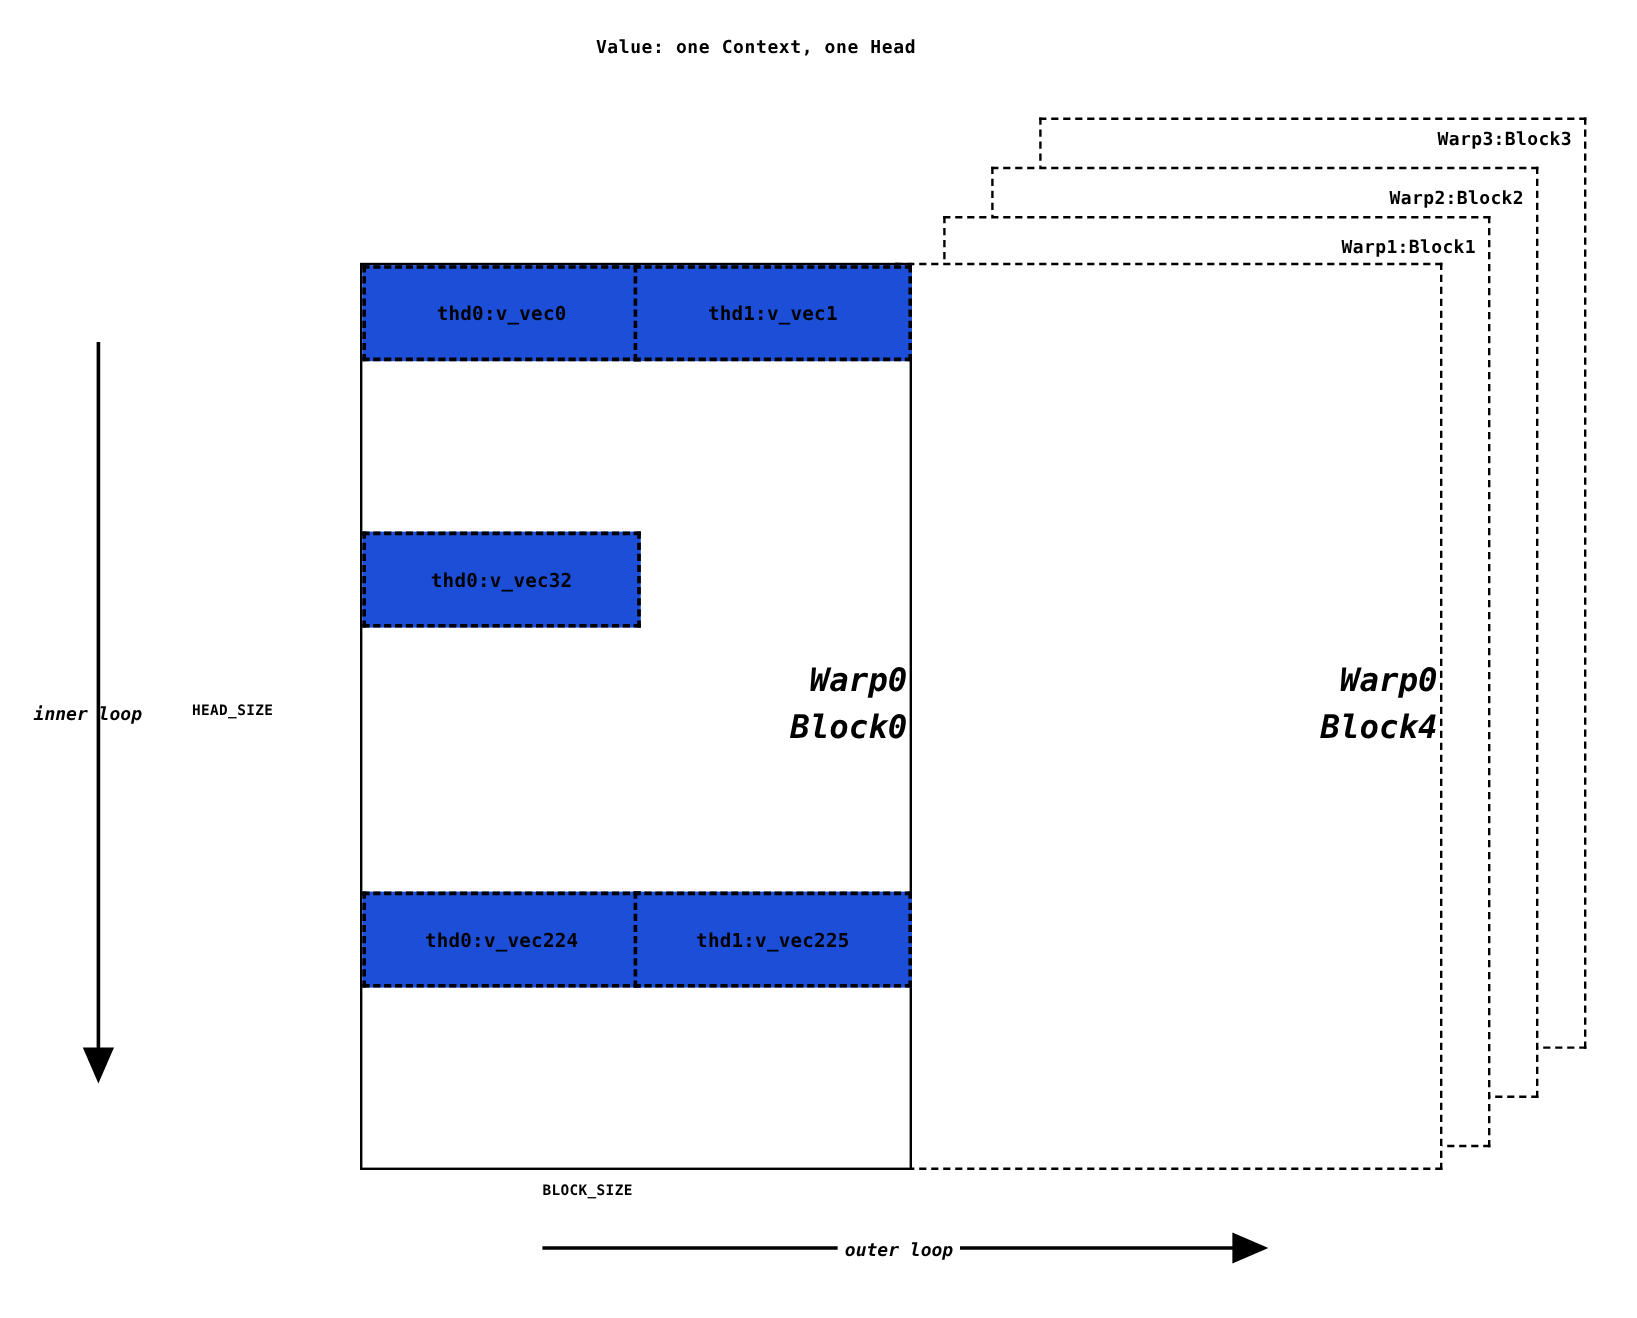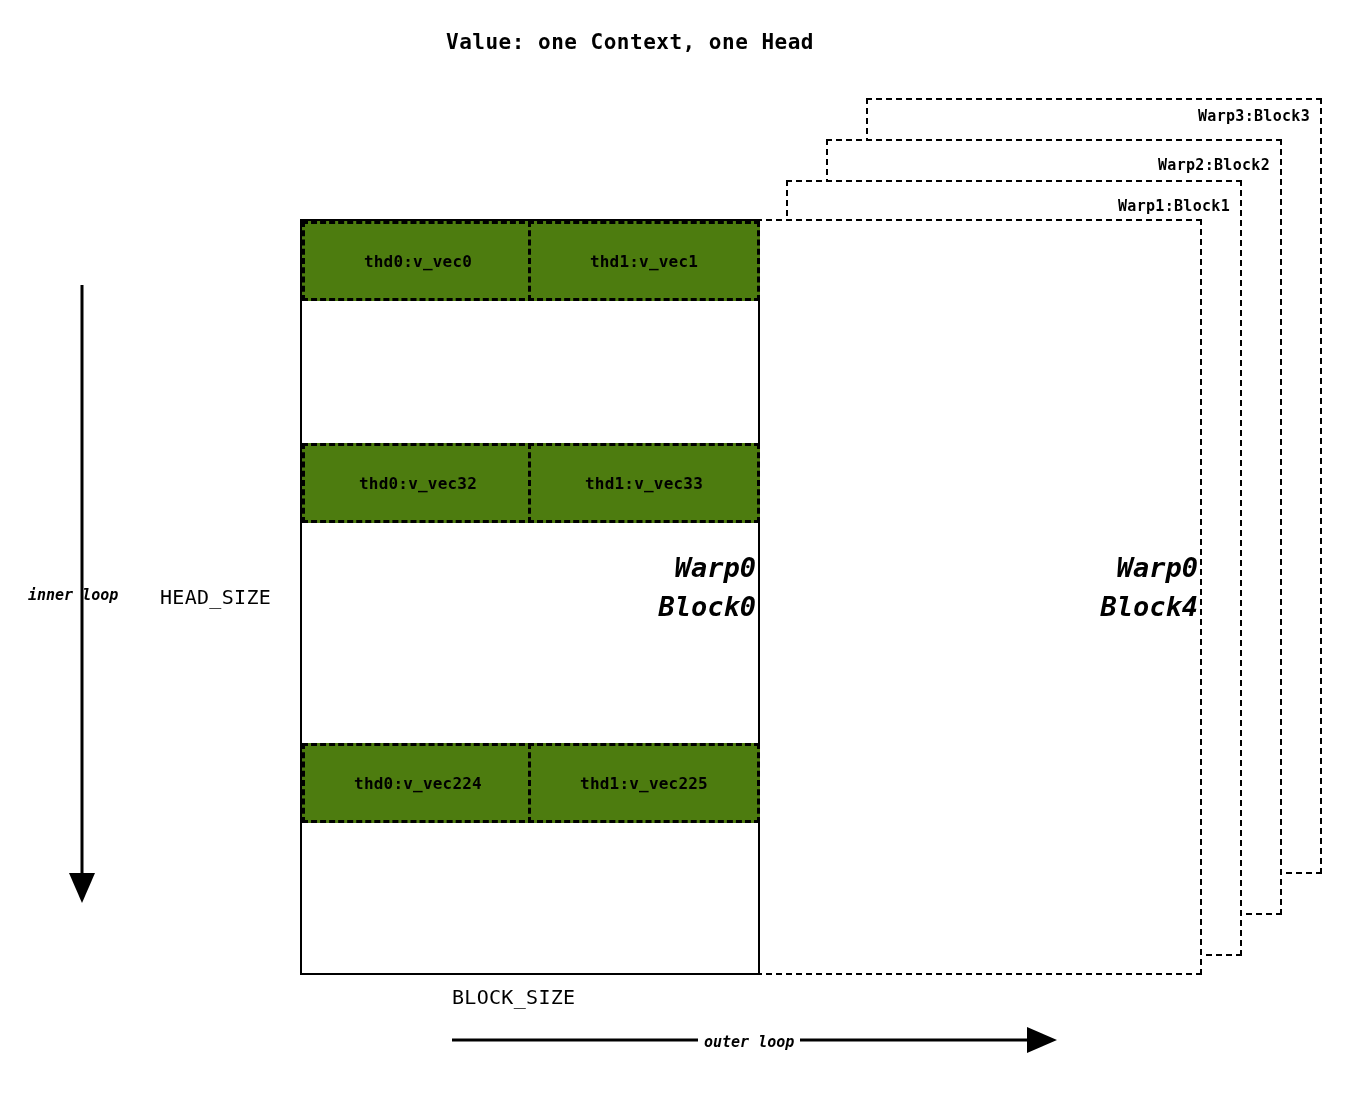--- a/index.html
+++ b/index.html
@@ -17,21 +17,21 @@
     height: 1098px;
     overflow: hidden;
   }
   .abs { position: absolute; }
 
   .title {
     top: 30px;
     left: 0;
     width: 1260px;
     text-align: center;
-    font-size: 21px;
+    font-size: 15px;
     font-weight: bold;
     letter-spacing: 0.5px;
   }
 
   
   .stack-block {
     border: 2px dashed #000;
     background: #ffffff;
   }
   .stack-label {
@@ -59,33 +59,33 @@
     font-weight: bold;
     font-style: italic;
     text-align: right;
     line-height: 1.45;
     white-space: nowrap;
   }
 
   
   .thd-cell {
     border: 3px dashed #000;
-    background: #4d7c0f;
+    background: #1d4ed8;
     display: flex;
     align-items: center;
     justify-content: center;
     font-size: 16px;
     font-weight: bold;
     letter-spacing: 0.2px;
     white-space: nowrap;
   }
 
   .axis-label {
-    font-size: 20px;
-    font-weight: normal;
+    font-size: 12px;
+    font-weight: bold;
     letter-spacing: 0.3px;
     white-space: nowrap;
   }
   .loop-label {
     font-size: 15px;
     font-weight: bold;
     font-style: italic;
     white-space: nowrap;
   }
 
@@ -116,21 +116,20 @@
   <div class="abs block0" style="left:300px; top:219px; width:456px; height:752px;"></div>
   <div class="abs warp-label" style="left:300px; top:548px; width:456px;">
     <div>Warp0</div>
     <div>Block0</div>
   </div>
 
   <div class="abs thd-cell" style="left:302px; top:221px; width:226px; height:74px;">thd0:v_vec0</div>
   <div class="abs thd-cell" style="left:528px; top:221px; width:226px; height:74px;">thd1:v_vec1</div>
 
   <div class="abs thd-cell" style="left:302px; top:443px; width:226px; height:74px;">thd0:v_vec32</div>
-  <div class="abs thd-cell" style="left:528px; top:443px; width:226px; height:74px;">thd1:v_vec33</div>
 
   <div class="abs thd-cell" style="left:302px; top:743px; width:226px; height:74px;">thd0:v_vec224</div>
   <div class="abs thd-cell" style="left:528px; top:743px; width:226px; height:74px;">thd1:v_vec225</div>
 
   <svg class="abs arrow" style="left:60px; top:285px;" width="60" height="620" viewBox="0 0 60 620">
     <line x1="22" y1="0" x2="22" y2="595" stroke="#000" stroke-width="3"></line>
     <polygon points="22,618 9,588 35,588" fill="#000"></polygon>
   </svg>
   <div class="abs loop-label" style="left:28px; top:586px;">inner loop</div>
   <div class="abs axis-label" style="left:160px; top:585px;">HEAD_SIZE</div>

